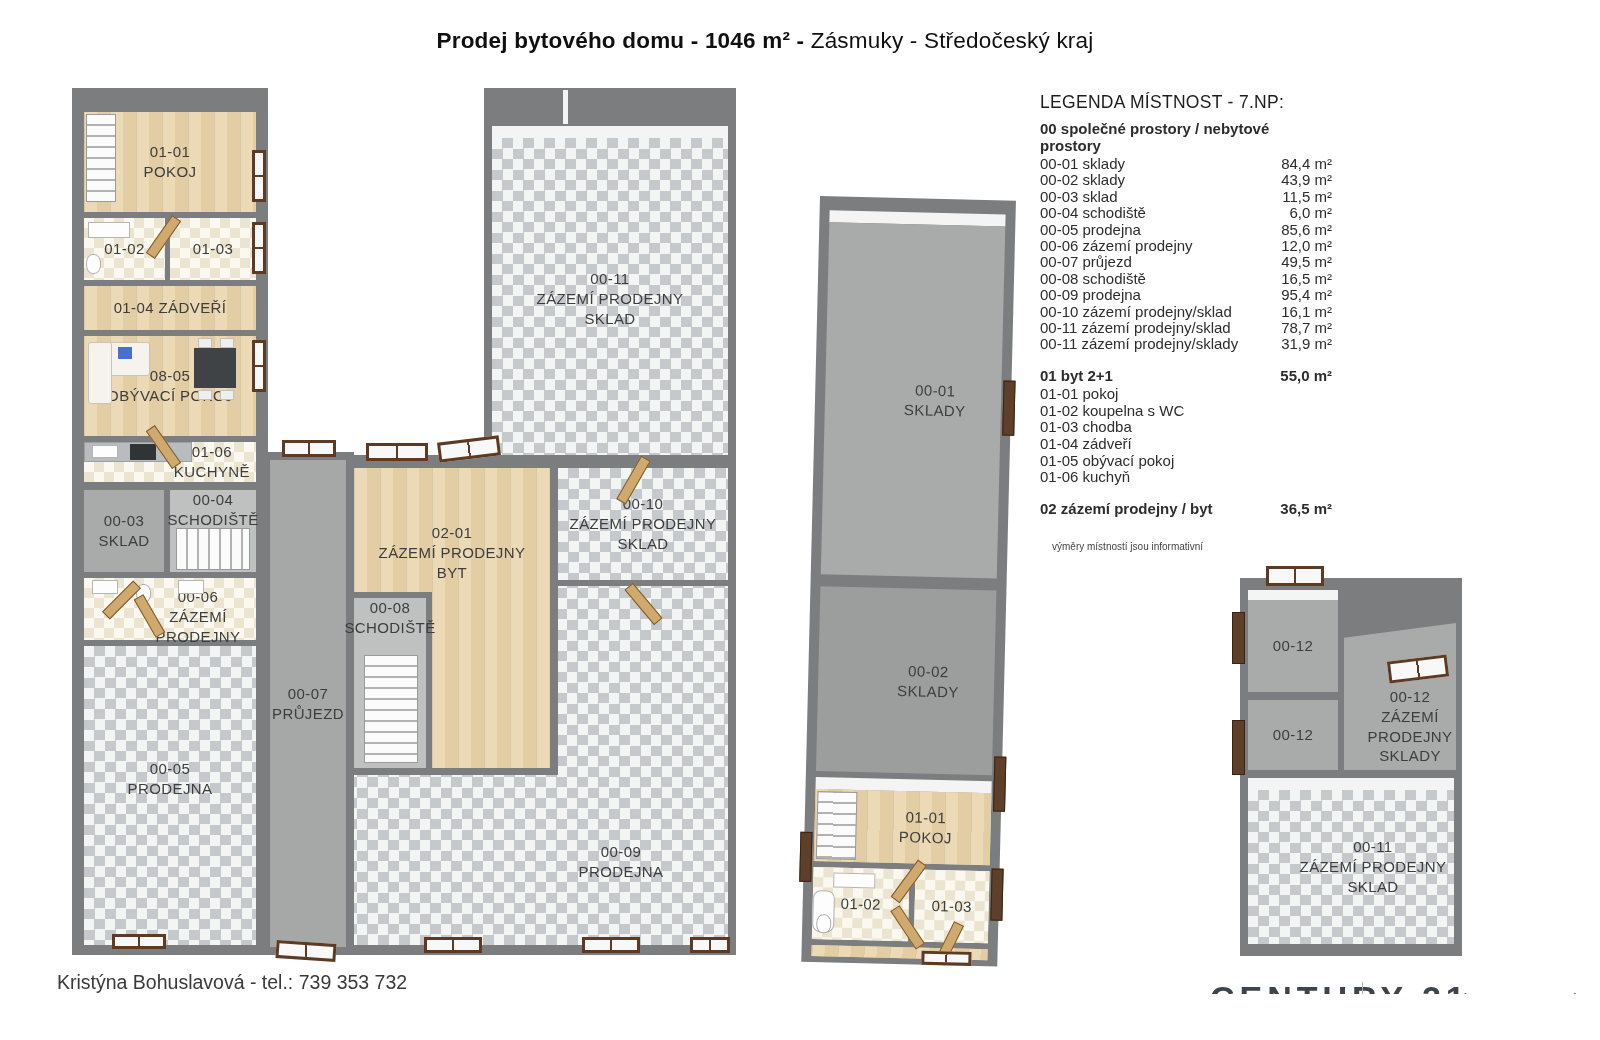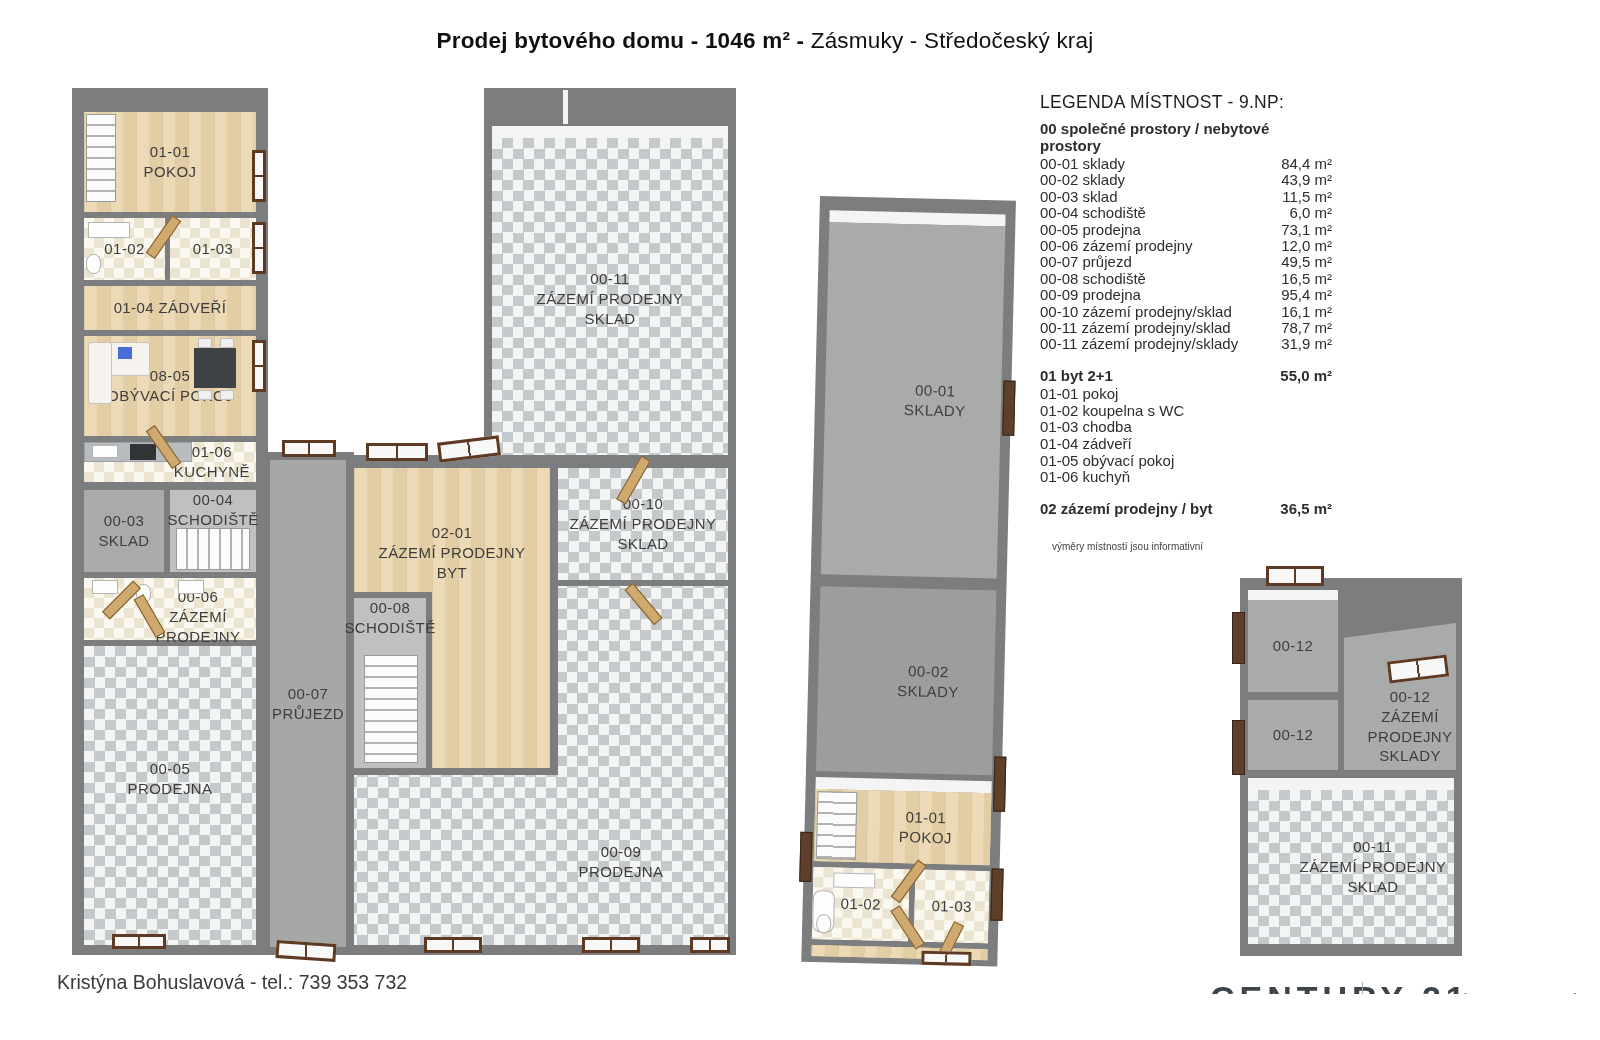--- a/index.html
+++ b/index.html
@@ -255,41 +255,41 @@
 ZÁZEMÍ PRODEJNY
 SKLAD</div>
     </div>
     <div class="window-icon" style="left:26px; top:-12px; width:58px; height:20px;"></div>
     <div class="window-icon" style="left:148px; top:80px; width:60px; height:22px; transform:rotate(-7deg);"></div>
     <div class="door-icon" style="left:-8px; top:34px; width:13px; height:52px;"></div>
     <div class="door-icon" style="left:-8px; top:142px; width:13px; height:55px;"></div>
   </div>
 
   <div class="legend">
-    <div class="lg-title">LEGENDA MÍSTNOST - 9.NP:</div>
+    <div class="lg-title">LEGENDA MÍSTNOST - 7.NP:</div>
     <div class="lg-head">00 společné prostory / nebytové prostory</div>
     <div class="lg-row">
         <span>00-01 sklady</span>
         <span>84,4 m²</span>
       </div>
     <div class="lg-row">
         <span>00-02 sklady</span>
         <span>43,9 m²</span>
       </div>
     <div class="lg-row">
         <span>00-03 sklad</span>
         <span>11,5 m²</span>
       </div>
     <div class="lg-row">
         <span>00-04 schodiště</span>
         <span>6,0 m²</span>
       </div>
     <div class="lg-row">
         <span>00-05 prodejna</span>
-        <span>73,1 m²</span>
+        <span>85,6 m²</span>
       </div>
     <div class="lg-row">
         <span>00-06 zázemí prodejny</span>
         <span>12,0 m²</span>
       </div>
     <div class="lg-row">
         <span>00-07 průjezd</span>
         <span>49,5 m²</span>
       </div>
     <div class="lg-row">

